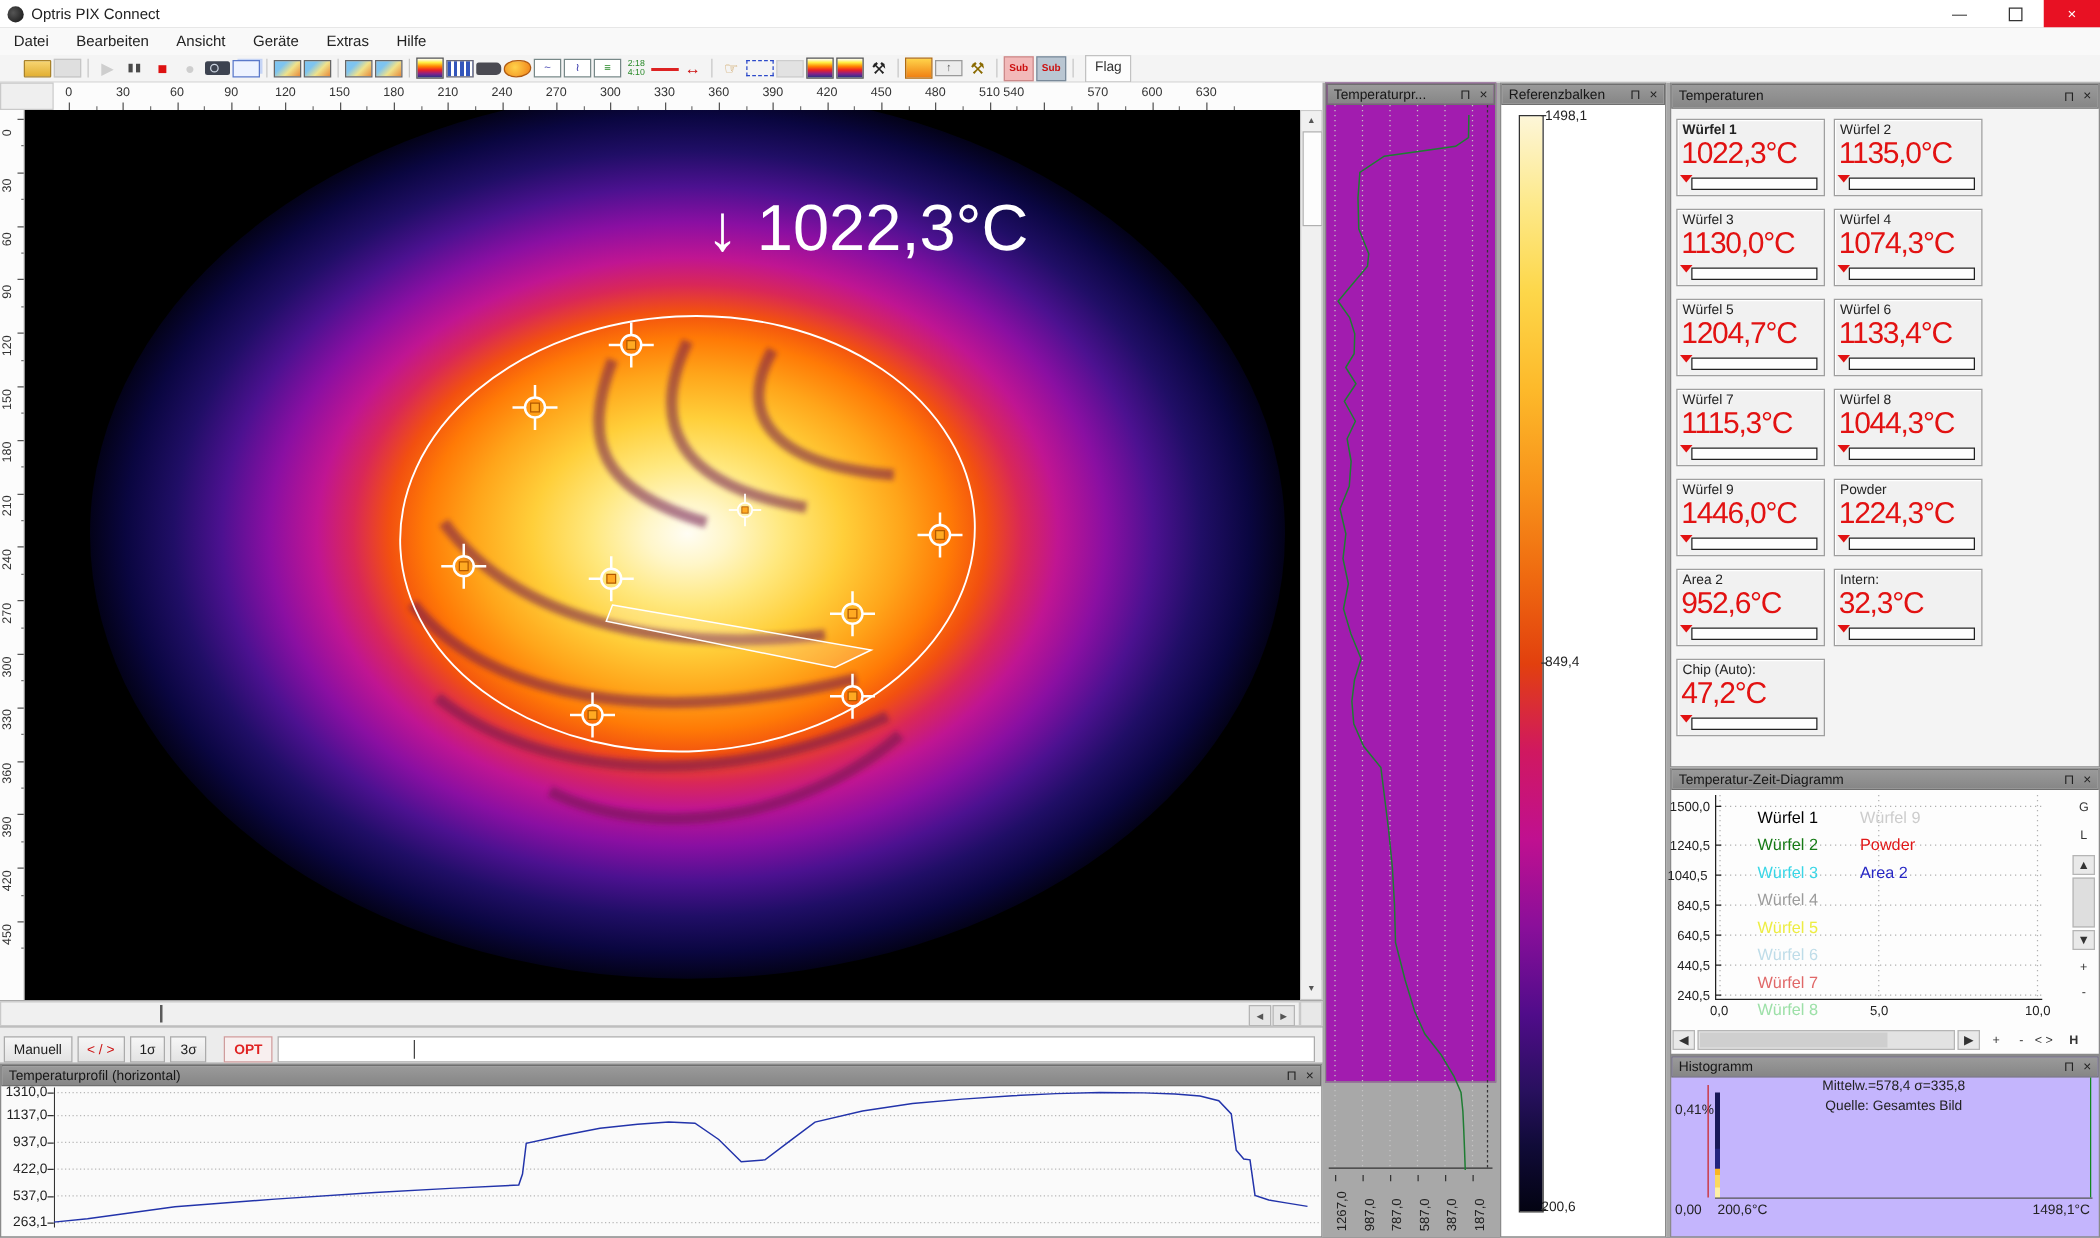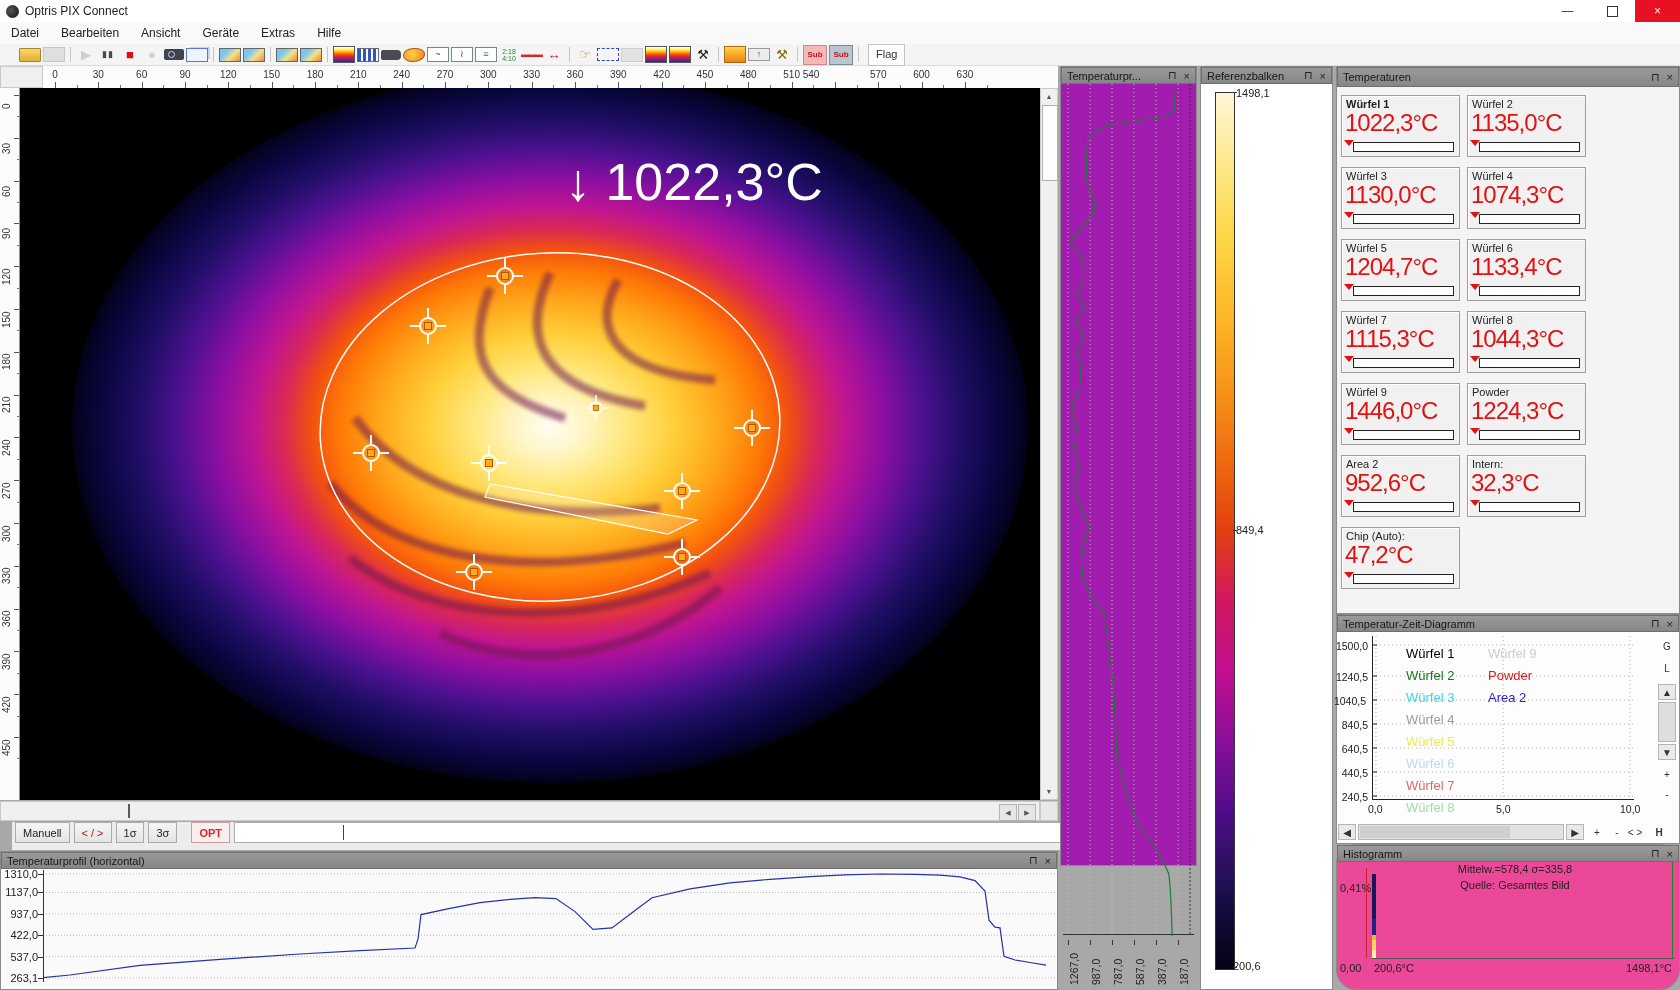--- a/index.html
+++ b/index.html
@@ -51,21 +51,21 @@
   .rl-mid{position:absolute;left:17px;width:3px;height:1px;background:#777;}
   
   .vscroll{left:1040px;top:88px;width:18px;height:712px;background:#f0f0f0;border:1px solid #c9c9c9;box-sizing:border-box;}
   .vthumb{position:absolute;left:1px;top:16px;width:14px;height:74px;background:#fdfdfd;border:1px solid #b0b0b0;}
   .sarrow{position:absolute;width:16px;height:15px;display:flex;align-items:center;justify-content:center;font-size:7px;color:#555;background:#f0f0f0;}
   .hscroll{left:0;top:801px;width:1040px;height:20px;background:#f0f0f0;border:1px solid #c9c9c9;box-sizing:border-box;}
   .hmarker{position:absolute;left:127px;top:2px;width:2px;height:14px;background:#5a5a5a;}
   .hbtn{position:absolute;top:2px;width:16px;height:15px;background:#e6e6e6;border:1px solid #b5b5b5;font-size:7px;display:flex;align-items:center;justify-content:center;color:#555;}
   .corner2{left:1040px;top:801px;width:18px;height:20px;background:#e8e8e8;border:1px solid #c9c9c9;box-sizing:border-box;}
   
-  .btnrow{left:12px;top:822px;width:1058px;height:28px;background:#ececec;display:flex;align-items:flex-start;}
+  .btnrow{left:0;top:822px;width:1058px;height:28px;background:#ececec;display:flex;align-items:flex-end;}
   .cbtn{height:21px;border:1px solid #ababab;background:linear-gradient(#f6f6f6,#e3e3e3);display:flex;align-items:center;justify-content:center;font-size:11px;padding:0 7px;margin-right:4px;box-sizing:border-box;}
   .cbtn.red{color:#cc1111;}
   .cbtn.opt{color:#e02222;border-color:#cf9c9c;background:#f8efef;font-weight:bold;}
   .cfield{position:relative;height:21px;flex:1;margin-right:6px;background:#fff;border:1px solid #ababab;box-sizing:border-box;}
   .ccursor{position:absolute;left:108px;top:2px;width:1px;height:15px;background:#444;}
   
   .phdr{height:17px;background:linear-gradient(#9a9a9a,#868686);color:#161616;font-size:11px;display:flex;align-items:center;padding:0 5px;border:1px solid #6f6f6f;box-sizing:border-box;}
   .phdr .sp{flex:1;}
   .phdr .hico{margin-left:7px;font-size:11px;color:#222;}
   .panel{background:#f2f2f2;border:1px solid #8a8a8a;box-sizing:border-box;}
@@ -635,21 +635,21 @@
   <div class="abs sidebtn" style="left:1650px;top:824px;font-weight:bold;">H</div>
 
   <div class="abs sidebtn" style="left:1658px;top:638px;">G</div>
   <div class="abs sidebtn" style="left:1658px;top:660px;">L</div>
   <div class="abs sidebtn boxbtn" style="left:1658px;top:684px;">▲</div>
   <div class="abs" style="left:1658px;top:702px;width:18px;height:40px;background:#dedede;border:1px solid #b5b5b5;box-sizing:border-box;"></div>
   <div class="abs sidebtn boxbtn" style="left:1658px;top:744px;">▼</div>
   <div class="abs sidebtn" style="left:1658px;top:766px;">+</div>
   <div class="abs sidebtn" style="left:1658px;top:786px;">-</div>
 
-  <div class="abs panel" style="left:1336px;top:844px;width:344px;height:146px;background:#ec4899;border-radius:20px;">
+  <div class="abs panel" style="left:1336px;top:844px;width:344px;height:146px;background:#c4b5fd;">
     <div class="phdr">
       <span>Histogramm</span>
       <span class="sp"></span>
       <span class="hico">⊓</span>
       <span class="hico">×</span>
     </div>
   </div>
   <div class="abs" style="left:1400px;top:863px;width:230px;text-align:center;font-size:11px;">Mittelw.=578,4 σ=335,8</div>
   <div class="abs" style="left:1400px;top:879px;width:230px;text-align:center;font-size:11px;">Quelle: Gesamtes Bild</div>
   <div class="abs" style="left:1340px;top:882px;font-size:11px;">0,41%</div>

